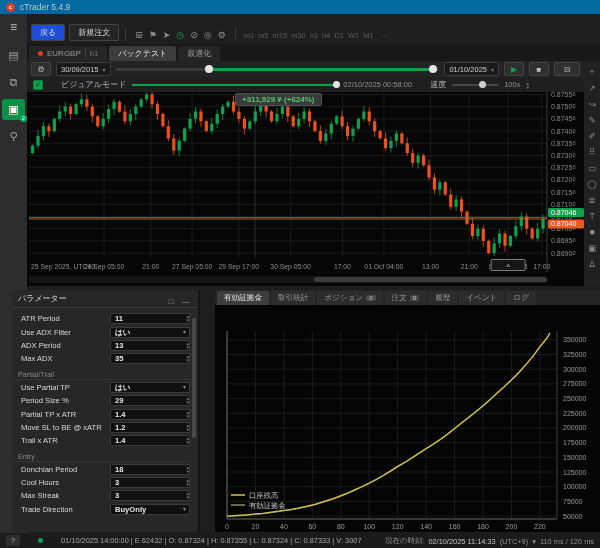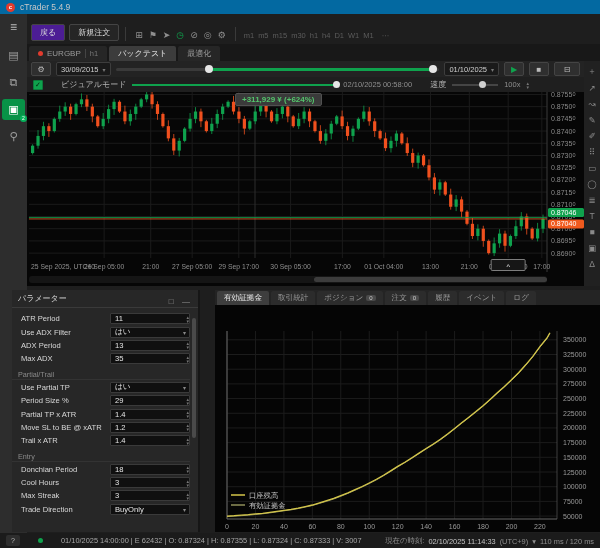--- a/index.html
+++ b/index.html
@@ -11,21 +11,21 @@
   #logo{width:9px;height:9px;border-radius:50%;background:#e23b2e;color:#fff;font-size:6px;line-height:9px;text-align:center;font-weight:bold;}
   #title{font-size:8.5px;color:#c8c8c8;}
   
   #sidebar{left:0;top:14px;width:27px;height:519px;background:#2d2d2d;display:flex;flex-direction:column;align-items:center;}
   #menu-btn{margin:6px 0 8px 0;color:#bbb;font-size:12px;cursor:pointer;}
   .side-item{position:relative;width:23px;height:21px;margin:3px 0;border-radius:3px;display:flex;align-items:center;justify-content:center;font-size:11px;color:#9a9a9a;}
   .side-item.active{background:#089247;color:#fff;}
   .side-badge{position:absolute;right:-2px;bottom:-2px;width:7px;height:7px;border-radius:50%;background:#06b25b;color:#fff;font-size:5px;line-height:7px;text-align:center;}
   
   #toolbar{left:27px;top:14px;width:573px;height:30px;background:#1e1e1e;display:flex;align-items:flex-end;padding:0 4px 3px 4px;box-sizing:border-box;gap:4px;}
-  .tb-btn{background:#4c1d95;border:1px solid #444;border-radius:2px;color:#ddd;font-size:8px;padding:2px 8px;}
+  .tb-btn{background:#1d4ed8;border:1px solid #444;border-radius:2px;color:#ddd;font-size:8px;padding:2px 8px;}
   .tb-btn.outline{background:#252525;}
   .tb-sep{width:1px;height:14px;background:#3a3a3a;margin:0 2px;}
   .tb-ic{color:#8f8f8f;font-size:9px;padding:1px 3px;position:relative;}
   .tb-ic.green{color:#0fa24d;}
   .tb-tf{color:#5c5c5c;font-size:7.5px;padding:1px 2px;}
   
   #tabs{left:27px;top:44px;width:573px;height:17px;background:#181818;display:flex;align-items:flex-end;gap:2px;padding-left:2px;box-sizing:border-box;}
   .tab{height:15px;display:flex;align-items:center;gap:4px;background:#262626;color:#9a9a9a;font-size:8px;padding:0 9px;border-radius:2px 2px 0 0;}
   .tab.active{background:#3c3c3c;color:#e8e8e8;}
   .tab .dot{width:5px;height:5px;border-radius:50%;background:#e23b2e;}
@@ -61,21 +61,21 @@
   #tools{left:584px;top:61px;width:16px;height:225px;background:#212121;display:flex;flex-direction:column;align-items:center;padding-top:3px;box-sizing:border-box;}
   .tool-ic{color:#8a8a8a;font-size:8.5px;height:16px;display:flex;align-items:center;justify-content:center;width:100%;}
   
   #params{left:12px;top:290px;width:188px;height:242px;background:#272727;box-sizing:border-box;border-right:2px solid #161616;}
   #params-head{height:17px;display:flex;align-items:center;justify-content:space-between;padding:0 6px;border-bottom:1px solid #3a3a3a;}
   #params-title{font-size:8px;color:#ddd;}
   .ph-ic{color:#999;font-size:8px;padding:0 2px;}
   #params-rows{position:absolute;left:0;top:22px;right:8px;bottom:4px;}
   .p-row{display:flex;align-items:center;height:13.4px;padding-left:9px;}
   .p-label{flex:1;font-size:7.6px;color:#d8d8d8;white-space:nowrap;overflow:hidden;}
-  .p-input{width:80px;height:11px;background:#101010;border:1px solid #3a3a3a;border-radius:1px;display:flex;align-items:center;box-sizing:border-box;}
+  .p-input{width:80px;height:11px;background:#101010;border:1px solid #3a3a3a;border-radius:1px;display:flex;align-items:flex-start;box-sizing:border-box;font-weight:bold;}
   .p-val{flex:1;font-size:7.6px;color:#e5e5e5;padding-left:4px;}
   .p-sect{height:13px;display:flex;align-items:flex-end;padding-left:6px;font-size:7.2px;color:#8a8a8a;border-bottom:1px solid #333;margin-bottom:1px;}
   .p-car{color:#888;font-size:6px;padding-right:3px;}
   #params-scroll{position:absolute;right:2px;top:28px;width:4px;height:120px;background:#4a4a4a;border-radius:2px;}
   
   #results{left:215px;top:290px;width:385px;height:242px;background:#050505;}
   #res-tabs{position:absolute;left:0;top:0;width:100%;height:15px;background:#242424;display:flex;gap:2px;padding-left:2px;box-sizing:border-box;}
   .r-tab{display:flex;align-items:center;gap:3px;font-size:7.6px;color:#9a9a9a;background:#2c2c2c;padding:0 7px;margin-top:1px;border-radius:2px 2px 0 0;}
   .r-tab.active{background:#3e3e3e;color:#e8e8e8;}
   .r-badge{background:#4a4a4a;color:#ccc;font-size:6px;padding:0 3px;border-radius:2px;}

